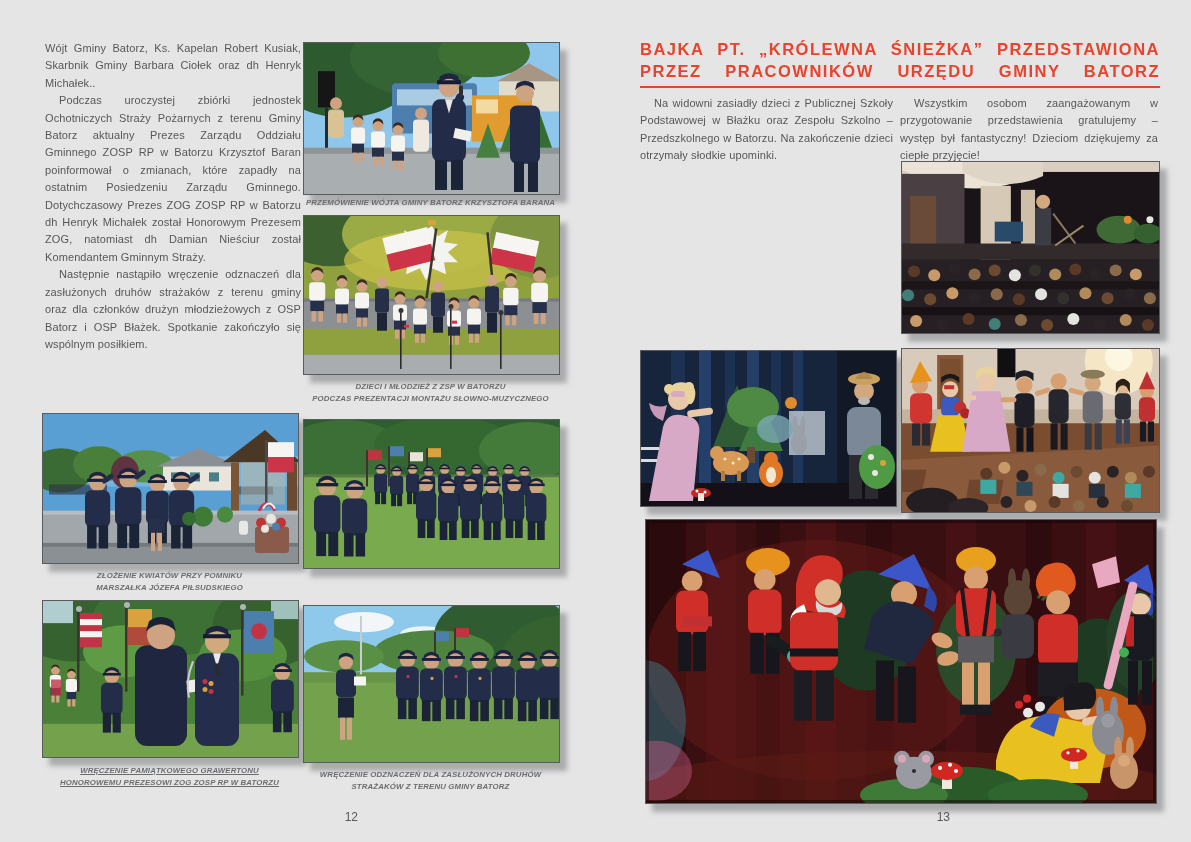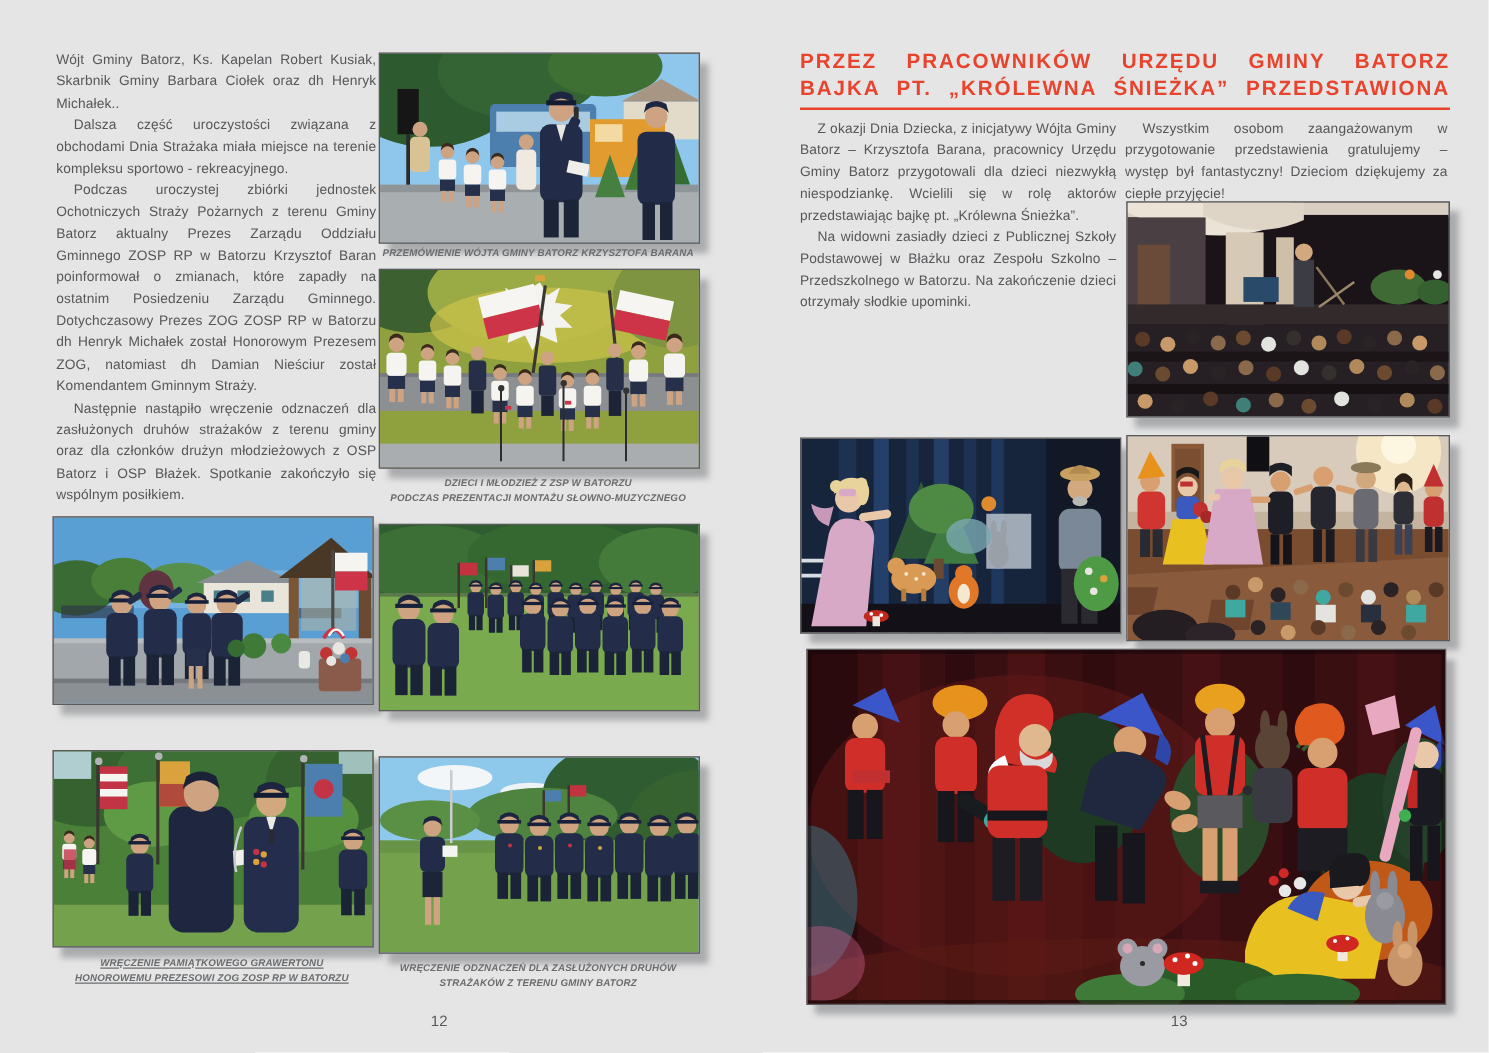--- a/index.html
+++ b/index.html
@@ -49,21 +49,20 @@
         <circle cx="14" cy="13" r="9" fill="#d8a070"></circle>
         <rect x="0" y="21" width="28" height="38" rx="7" fill="#cf2f28"></rect>
         <rect x="2" y="57" width="11" height="34" fill="#16161c"></rect>
         <rect x="15" y="57" width="11" height="34" fill="#16161c"></rect>
       </g>
     </defs>
   </svg>
 
   <div class="bodytext" style="left:45px;top:40px;width:256px;">
     <p class="noindent">Wójt Gminy Batorz, Ks. Kapelan Robert Kusiak, Skarbnik Gminy Barbara Ciołek oraz dh Henryk Michałek..</p>
-    <p>Dalsza część uroczystości związana z obchodami Dnia Strażaka miała miejsce na terenie kompleksu sportowo - rekreacyjnego.</p>
     <p>Podczas uroczystej zbiórki jednostek Ochotniczych Straży Pożarnych z terenu Gminy Batorz aktualny Prezes Zarządu Oddziału Gminnego ZOSP RP w Batorzu Krzysztof Baran poinformował o zmianach, które zapadły na ostatnim Posiedzeniu Zarządu Gminnego. Dotychczasowy Prezes ZOG ZOSP RP w Batorzu dh Henryk Michałek został Honorowym Prezesem ZOG, natomiast dh Damian Nieściur został Komendantem Gminnym Straży.</p>
     <p>Następnie nastąpiło wręczenie odznaczeń dla zasłużonych druhów strażaków z terenu gminy oraz dla członków drużyn młodzieżowych z OSP Batorz i OSP Błażek. Spotkanie zakończyło się wspólnym posiłkiem.</p>
   </div>
 
   <div class="photo" style="left:303px;top:42px;width:255px;height:151px;">
     <svg viewBox="0 0 255 150" preserveAspectRatio="none">
       <rect width="255" height="150" fill="#8fc7ec"></rect>
       <ellipse cx="40" cy="28" rx="72" ry="46" fill="#2d5a2e"></ellipse>
       <ellipse cx="112" cy="14" rx="66" ry="38" fill="#346434"></ellipse>
       <ellipse cx="180" cy="10" rx="46" ry="24" fill="#3e7034"></ellipse>
@@ -233,20 +232,24 @@
       <rect x="212" y="112" width="34" height="26" rx="3" fill="#8a5a4a"></rect>
       <circle cx="218" cy="108" r="5" fill="#c23334"></circle>
         <circle cx="228" cy="104" r="5" fill="#e8e6e0"></circle>
         <circle cx="238" cy="108" r="5" fill="#c23334"></circle>
         <circle cx="233" cy="112" r="4" fill="#4d7fae"></circle>
         <circle cx="222" cy="114" r="4" fill="#e8e6e0"></circle>
       <path d="M216 96 q8 -14 16 0" stroke="#ce3448" stroke-width="3" fill="none"></path>
       <path d="M220 94 q6 -10 12 0" stroke="#f5f4f0" stroke-width="2" fill="none"></path>
     </svg>
   </div>
+  <div class="caption" style="left:42px;top:570px;width:255px;">
+    <div>ZŁOŻENIE KWIATÓW PRZY POMNIKU</div>
+    <div>MARSZAŁKA JÓZEFA PIŁSUDSKIEGO</div>
+  </div>
 
   <div class="photo" style="left:303px;top:419px;width:255px;height:148px;">
     <svg viewBox="0 0 255 147" preserveAspectRatio="none">
       <rect width="255" height="147" fill="#6fa347"></rect>
       <rect width="255" height="56" fill="#2f5c30"></rect>
       <ellipse cx="40" cy="30" rx="60" ry="30" fill="#3b6f35"></ellipse>
       <ellipse cx="140" cy="24" rx="70" ry="28" fill="#356831"></ellipse>
       <ellipse cx="225" cy="30" rx="50" ry="28" fill="#447a3a"></ellipse>
       <rect y="54" width="255" height="3" fill="#5a7a4a"></rect>
       <rect y="57" width="255" height="90" fill="#79ab4e"></rect>
@@ -427,27 +430,26 @@
     </svg>
   </div>
   <div class="caption" style="left:303px;top:769px;width:255px;">
     <div>WRĘCZENIE ODZNACZEŃ DLA ZASŁUŻONYCH DRUHÓW</div>
     <div>STRAŻAKÓW Z TERENU GMINY BATORZ</div>
   </div>
 
   <div class="pagenum" style="left:238px;top:810px;">12</div>
 
   <div class="titlebox">
+    <div class="title-line">BAJKA PT. „KRÓLEWNA ŚNIEŻKA” PRZEDSTAWIONA</div>
     <div class="title-line">PRZEZ PRACOWNIKÓW URZĘDU GMINY BATORZ</div>
-    <div class="title-line">BAJKA PT. „KRÓLEWNA ŚNIEŻKA” PRZEDSTAWIONA</div>
   </div>
   <div class="rule" style="left:640px;top:86px;width:520px;"></div>
 
   <div class="bodytext" style="left:640px;top:95px;width:253px;">
-    <p>Z okazji Dnia Dziecka, z inicjatywy Wójta Gminy Batorz – Krzysztofa Barana, pracownicy Urzędu Gminy Batorz przygotowali dla dzieci niezwykłą niespodziankę. Wcielili się w rolę aktorów przedstawiając bajkę pt. „Królewna Śnieżka”.</p>
     <p>Na widowni zasiadły dzieci z Publicznej Szkoły Podstawowej w Błażku oraz Zespołu Szkolno – Przedszkolnego w Batorzu. Na zakończenie dzieci otrzymały słodkie upominki.</p>
   </div>
   <div class="bodytext" style="left:900px;top:95px;width:258px;">
     <p>Wszystkim osobom zaangażowanym w przygotowanie przedstawienia gratulujemy – występ był fantastyczny! Dzieciom dziękujemy za ciepłe przyjęcie!</p>
   </div>
 
   <div class="photo" style="left:901px;top:161px;width:257px;height:171px;">
     <svg viewBox="0 0 255 172" preserveAspectRatio="none">
       <rect width="255" height="172" fill="#241e20"></rect>
       <rect width="255" height="12" fill="#d8cec2"></rect>

